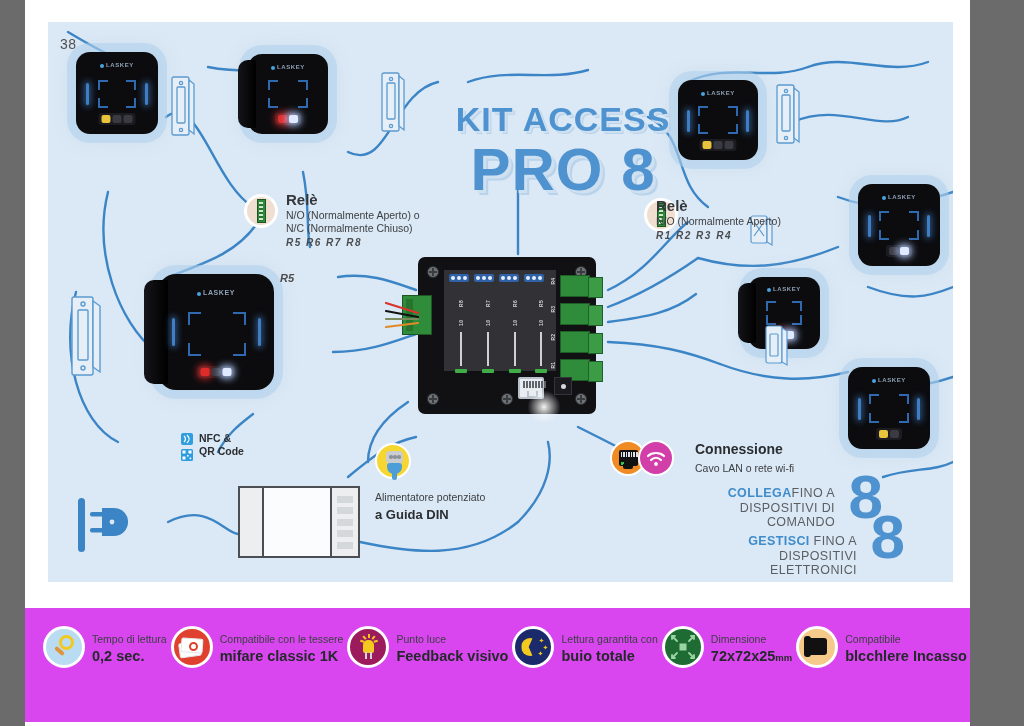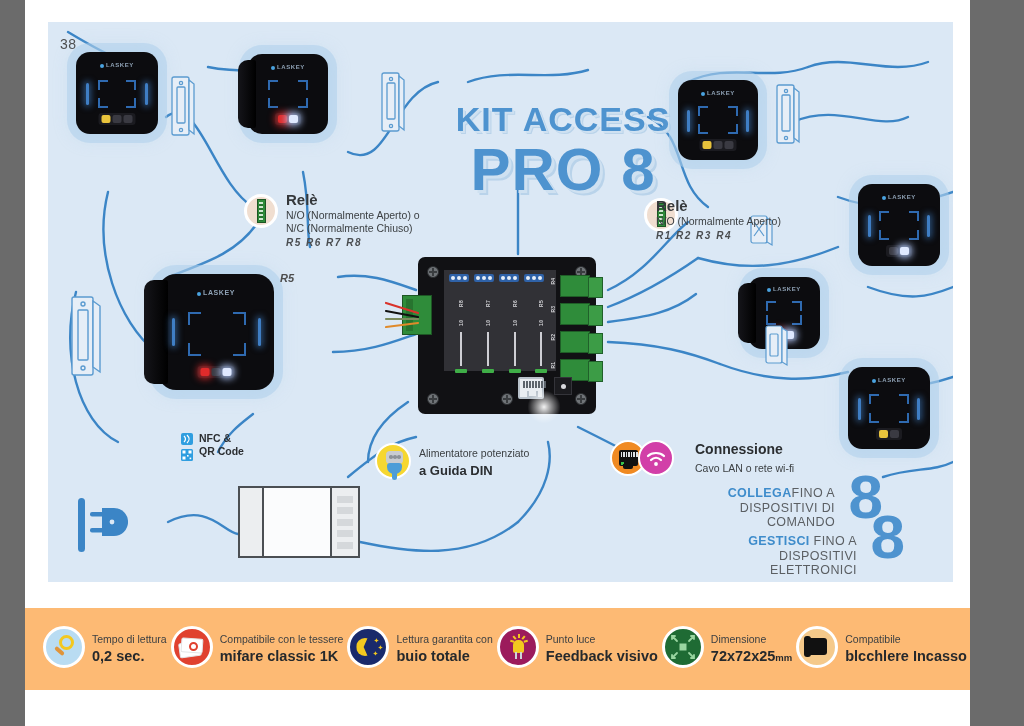--- a/index.html
+++ b/index.html
@@ -228,21 +228,21 @@
   .relay-bubble .chip::after {
     content: ""; position: absolute; left: 1.5px; top: 1.5px; bottom: 1.5px;
     width: 4px;
     background: repeating-linear-gradient(#cfe8d0 0 2px, #27742f 2px 4px);
   }
   
   .nfcqr { position: absolute; left: 180px; top: 432px; display: flex; gap: 5px; }
   .nfcqr .glyphs { display: flex; flex-direction: column; gap: 2px; }
   .nfcqr .txt { font-size: 10.5px; font-weight: bold; color: #2b2e31; line-height: 1.25; }
   
-  .alim { position: absolute; left: 375px; top: 443px; display: flex; align-items: flex-start; gap: 8px; }
+  .alim { position: absolute; left: 375px; top: 443px; display: flex; align-items: flex-start; gap: 8px; flex-direction: column; }
   .alim .bub {
     width: 36px; height: 36px; border-radius: 50%; background: #f6d731;
     position: relative; border: 2px solid #fff;
   }
   .alim .bub .socket {
     position: absolute; left: 9px; top: 6px; width: 17px; height: 13px;
     border-radius: 4px; background: #c9ccd1;
   }
   .alim .bub .socket i {
     position: absolute; width: 3.5px; height: 3.5px; border-radius: 50%;
@@ -316,21 +316,21 @@
   .psu .seg-c {
     width: 26px; background: #eceef0;
     display: flex; flex-direction: column; justify-content: space-evenly;
     align-items: center; padding: 3px 0;
   }
   .psu .seg-c i { width: 16px; height: 7px; background: #d5d8db; display: block; }
   .plug-icon { position: absolute; left: 50px; top: 498px; }
   
   .featbar {
     position: absolute; left: 25px; top: 608px;
-    width: 945px; height: 82px; background: #fdba74;
+    width: 945px; height: 114px; background: #d946ef;
   }
   .feat-row {
     position: absolute; left: 18px; top: 18px; right: 14px;
     display: flex; align-items: center; gap: 4px;
   }
   .feat { display: flex; align-items: center; gap: 7px; }
   .feat .fbub {
     width: 42px; height: 42px; border-radius: 50%; border: 3px solid #fff;
     display: flex; align-items: center; justify-content: center; flex: 0 0 auto;
     position: relative;
@@ -863,53 +863,53 @@
               <i></i>
               <span class="stamp"></span>
           </span>
         </span>
         <span>
           <span class="ft1">Compatibile con le tessere</span><br>
           <span class="ft2">mifare classic 1K</span>
         </span>
       </div>
 
-      <div class="feat" style="width:168px">
-        <span class="fbub fb-navy">
-          <span class="ic-moon">
-            <span class="m"></span>
-            <span class="s" style="left:18px; top:2px;">✦</span>
-            <span class="s" style="left:22px; top:9px;">✦</span>
-            <span class="s" style="left:17px; top:15px;">✦</span>
-          </span>
-        </span>
-        <span>
-          <span class="ft1">Lettura  garantita con</span><br>
-          <span class="ft2">buio totale</span>
-        </span>
-      </div>
-
       <div class="feat" style="width:175px">
         <span class="fbub fb-purple">
           <span class="ic-led">
             <span class="ray" style="transform:rotate(0deg)"></span>
             <span class="ray" style="transform:rotate(40deg)"></span>
             <span class="ray" style="transform:rotate(-40deg)"></span>
             <span class="ray" style="transform:rotate(75deg)"></span>
             <span class="ray" style="transform:rotate(-75deg)"></span>
             <span class="bulb"></span>
               <span class="legs"></span>
           </span>
         </span>
         <span>
           <span class="ft1">Punto luce</span><br>
           <span class="ft2">Feedback visivo</span>
         </span>
       </div>
 
+      <div class="feat" style="width:168px">
+        <span class="fbub fb-navy">
+          <span class="ic-moon">
+            <span class="m"></span>
+            <span class="s" style="left:18px; top:2px;">✦</span>
+            <span class="s" style="left:22px; top:9px;">✦</span>
+            <span class="s" style="left:17px; top:15px;">✦</span>
+          </span>
+        </span>
+        <span>
+          <span class="ft1">Lettura  garantita con</span><br>
+          <span class="ft2">buio totale</span>
+        </span>
+      </div>
+
       <div class="feat" style="width:155px">
         <span class="fbub fb-green">
           <svg width="26" height="26" viewBox="0 0 26 26">
             <rect x="9.5" y="9.5" width="7" height="7" fill="#9ad6a1"></rect>
             <g stroke="#9ad6a1" stroke-width="1.8" fill="none" stroke-linecap="round">
               <path d="M2 2 L7 7 M2 5 L2 2 L5 2"></path>
               <path d="M24 2 L19 7 M24 5 L24 2 L21 2"></path>
               <path d="M2 24 L7 19 M2 21 L2 24 L5 24"></path>
               <path d="M24 24 L19 19 M24 21 L24 24 L21 24"></path>
             </g>

